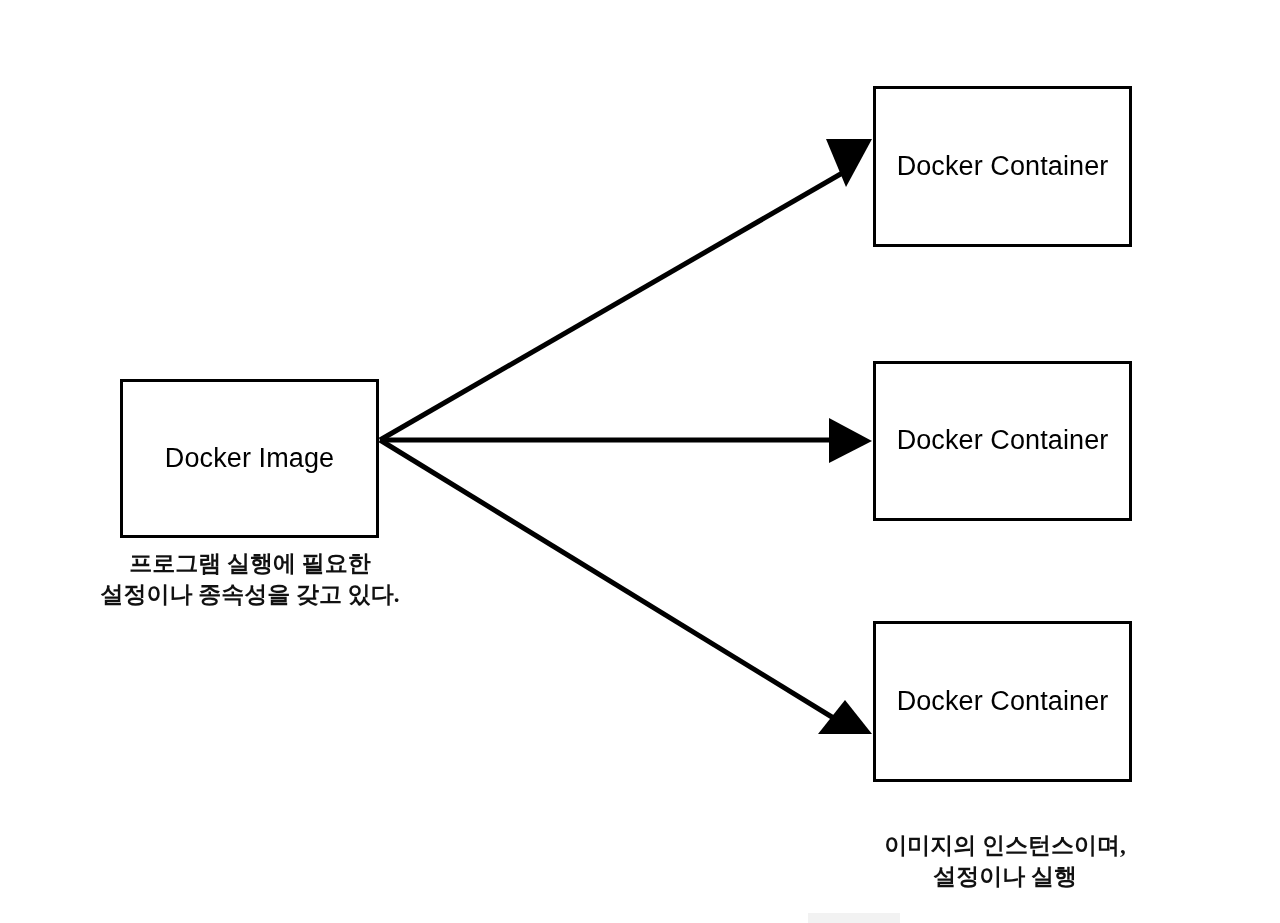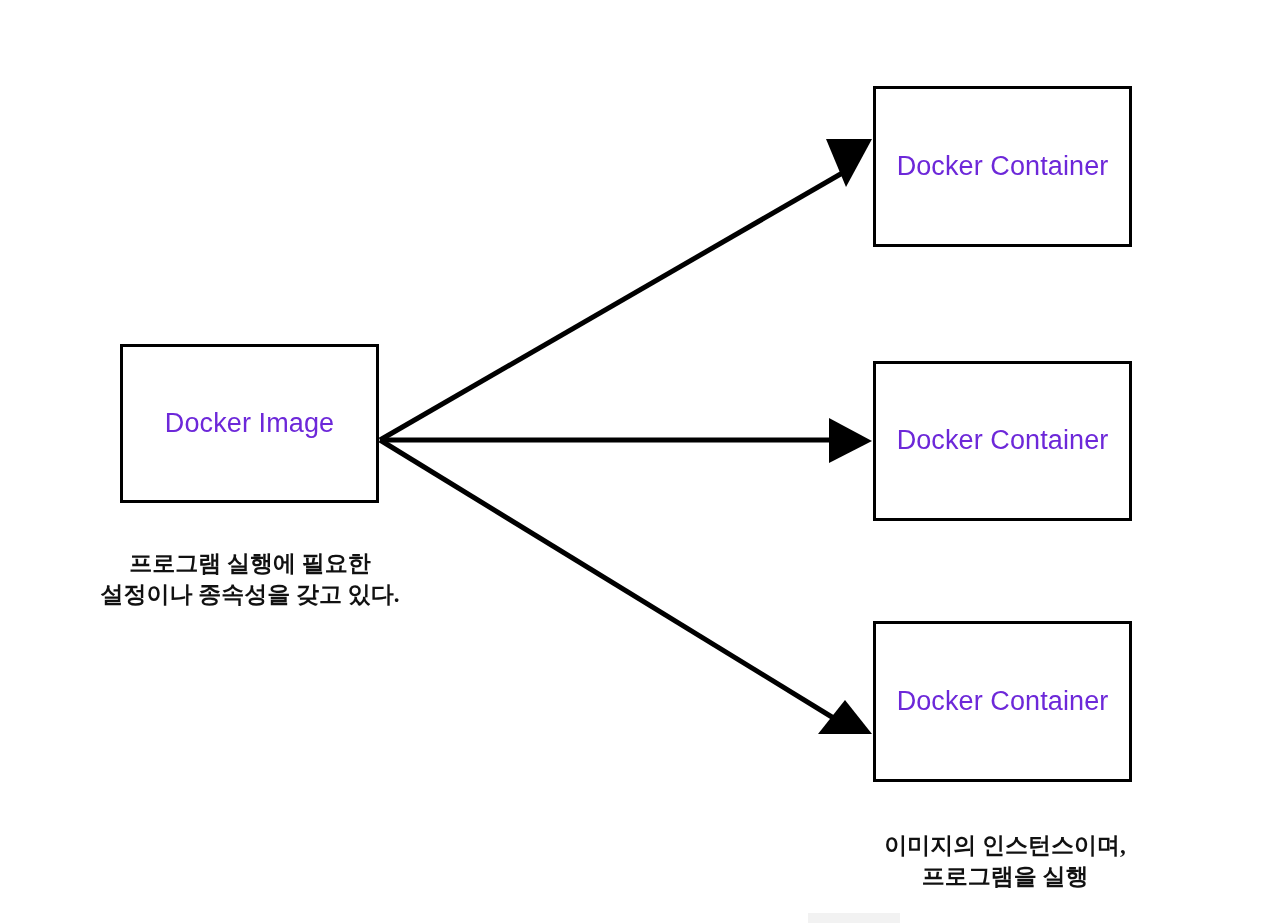--- a/index.html
+++ b/index.html
@@ -30,21 +30,21 @@
     position: absolute;
     box-sizing: border-box;
     border: 3px solid #000000;
     background: #ffffff;
     display: flex;
     align-items: center;
     justify-content: center;
   }
   .node-label {
     font-size: 27px;
-    color: #6d28d9;
+    color: #000000;
     line-height: 1.1;
     white-space: nowrap;
     letter-spacing: 0.1px;
   }
   .caption {
     position: absolute;
     font-size: 23px;
     font-weight: bold;
     color: #111111;
     line-height: 1.35;
@@ -72,37 +72,37 @@
       <line x1="380" y1="440" x2="838" y2="440" stroke="#000000" stroke-width="5"></line>
       <polygon points="829,418 872,441 829,463" fill="#000000"></polygon>
     </g>
 
     <g>
       <line x1="380" y1="440" x2="840" y2="722" stroke="#000000" stroke-width="5"></line>
       <polygon points="845,700 872,734 818,734" fill="#000000"></polygon>
     </g>
   </svg>
 
-  <div class="node-box" style="left:120px; top:344px; width:259px; height:159px;">
+  <div class="node-box" style="left:120px; top:379px; width:259px; height:159px;">
     <span class="node-label">Docker Image</span>
   </div>
 
   <div class="node-box" style="left:873px; top:86px; width:259px; height:161px;">
     <span class="node-label">Docker Container</span>
   </div>
 
   <div class="node-box" style="left:873px; top:361px; width:259px; height:160px;">
     <span class="node-label">Docker Container</span>
   </div>
 
   <div class="node-box" style="left:873px; top:621px; width:259px; height:161px;">
     <span class="node-label">Docker Container</span>
   </div>
 
   <div class="caption caption-center" style="left:60px; top:548px; width:380px;">프로그램 실행에 필요한
 설정이나 종속성을 갖고 있다.</div>
 
   <div class="caption caption-center" style="left:815px; top:830px; width:380px;">이미지의 인스턴스이며,
-프로그램을 실행</div>
+설정이나 실행</div>
 
   <div class="artifact" style="left:808px; top:913px; width:92px; height:10px;"></div>
 
 </div>
 
 </body></html>

